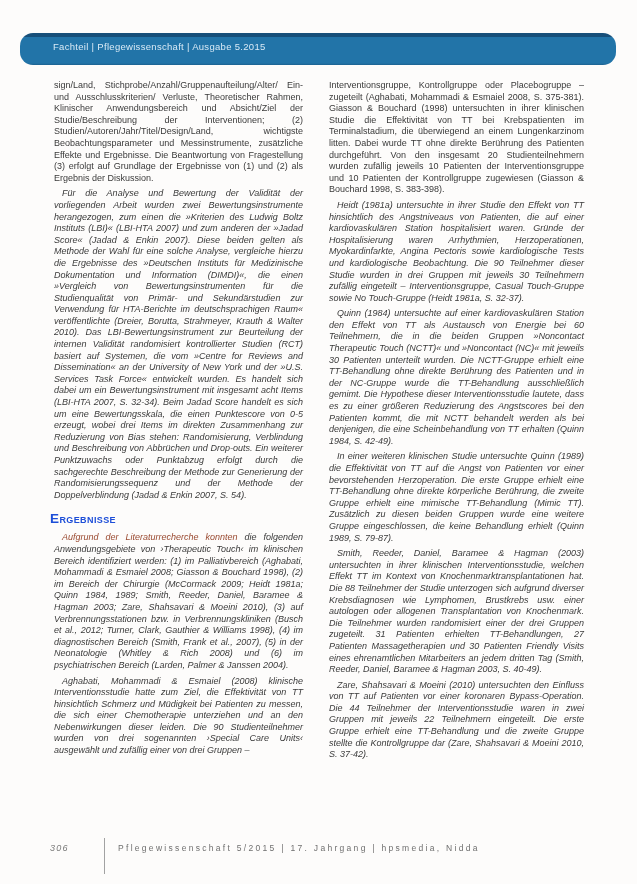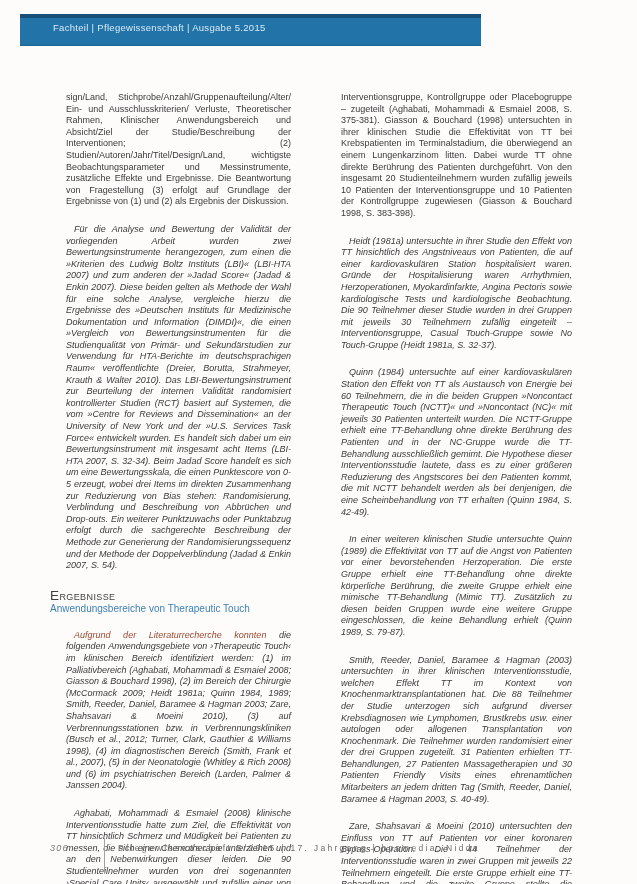--- a/index.html
+++ b/index.html
@@ -5,55 +5,56 @@
   * { box-sizing: border-box; }
   html, body { margin: 0; padding: 0; }
   body {
     width: 637px; height: 884px;
     background: #fdfcfb;
     font-family: "Liberation Sans", sans-serif;
     position: relative;
     overflow: hidden;
   }
   .topbar {
-    position: absolute; left: 20px; top: 14px;
-    width: 461px; height: 32px;
+    position: absolute; left: 20px; top: 33px;
+    width: 596px; height: 32px;
     background: linear-gradient(to bottom, #174f79 0%, #174f79 13%, #2274a8 13%, #2274a8 94%, #1c618f 100%);
+    border-radius: 13px;
   }
   .topbar-label {
     display: block;
     padding: 8px 0 0 33px;
     font-size: 9.5px;
     letter-spacing: 0.3px;
     color: #d9eaf6;
   }
   .columns {
     position: absolute; left: 50px; top: 76px;
     width: 538px;
     display: flex; gap: 18px;
   }
   .col-left  { width: 257px; }
   .col-right { width: 263px; }
   p.body-text {
-    margin: 16px;
+    margin: 4px;
     font-size: 9px;
     line-height: 11.6px;
     text-align: justify;
     color: #3a3a3a;
     hyphens: auto;
     -webkit-hyphens: auto;
   }
   .indent { text-indent: 8px; font-style: italic; }
   .results-heading {
-    margin: 10px 0 0 0;
+    margin: 10px 0 6px 0;
     font-variant: small-caps;
-    font-weight: 400;
+    font-weight: 700;
     font-size: 13.5px;
     letter-spacing: 0.4px;
-    color: #404040;
+    color: #1d4ed8;
   }
   .subheading {
     margin: 0 0 2px 0;
     font-weight: 400;
     font-size: 10px;
     color: #3e80b4;
   }
   .lead-in { color: #9a4a31; }
   .footer-pagenum {
     position: absolute; left: 50px; top: 843px;
@@ -74,21 +75,20 @@
 
 <header class="topbar">
   <span class="topbar-label">Fachteil | Pflegewissenschaft | Ausgabe 5.2015</span>
 </header>
 
 <main class="columns">
   <section class="col-left">
     <p class="body-text">sign/Land, Stichprobe/Anzahl/Gruppenaufteilung/Alter/ Ein- und Ausschlusskriterien/ Verluste, Theoretischer Rahmen, Klinischer Anwendungsbereich und Absicht/Ziel der Studie/Beschreibung der Interventionen; (2) Studien/Autoren/Jahr/Titel/Design/Land, wichtigste Beobachtungsparameter und Messinstrumente, zusätzliche Effekte und Ergebnisse. Die Beantwortung von Fragestellung (3) erfolgt auf Grundlage der Ergebnisse von (1) und (2) als Ergebnis der Diskussion.</p>
     <p class="body-text indent">Für die Analyse und Bewertung der Validität der vorliegenden Arbeit wurden zwei Bewertungsinstrumente herangezogen, zum einen die »Kriterien des Ludwig Boltz Instituts (LBI)« (LBI-HTA 2007) und zum anderen der »Jadad Score« (Jadad &amp; Enkin 2007). Diese beiden gelten als Methode der Wahl für eine solche Analyse, vergleiche hierzu die Ergebnisse des »Deutschen Instituts für Medizinische Dokumentation und Information (DIMDI)«, die einen »Vergleich von Bewertungsinstrumenten für die Studienqualität von Primär- und Sekundärstudien zur Verwendung für HTA-Berichte im deutschsprachigen Raum« veröffentlichte (Dreier, Borutta, Strahmeyer, Krauth &amp; Walter 2010). Das LBI-Bewertungsinstrument zur Beurteilung der internen Validität randomisiert kontrollierter Studien (RCT) basiert auf Systemen, die vom »Centre for Reviews and Dissemination« an der University of New York und der »U.S. Services Task Force« entwickelt wurden. Es handelt sich dabei um ein Bewertungsinstrument mit insgesamt acht Items (LBI-HTA 2007, S. 32-34). Beim Jadad Score handelt es sich um eine Bewertungsskala, die einen Punktescore von 0-5 erzeugt, wobei drei Items im direkten Zusammenhang zur Reduzierung von Bias stehen: Randomisierung, Verblindung und Beschreibung von Abbrüchen und Drop-outs. Ein weiterer Punktzuwachs oder Punktabzug erfolgt durch die sachgerechte Beschreibung der Methode zur Generierung der Randomisierungssequenz und der Methode der Doppelverblindung (Jadad &amp; Enkin 2007, S. 54).</p>
     <h2 class="results-heading">Ergebnisse</h2>
-    <h3 class="subheading">Anwendungsbereiche von Therapeutic Touch</h3>
     <p class="body-text indent"><span class="lead-in">Aufgrund der Literaturrecherche konnten</span><span> die folgenden Anwendungsgebiete von ›Therapeutic Touch‹ im klinischen Bereich identifiziert werden: (1) im Palliativbereich (Aghabati, Mohammadi &amp; Esmaiel 2008; Giasson &amp; Bouchard 1998), (2) im Bereich der Chirurgie (McCormack 2009; Heidt 1981a; Quinn 1984, 1989; Smith, Reeder, Daniel, Baramee &amp; Hagman 2003; Zare, Shahsavari &amp; Moeini 2010), (3) auf Verbrennungsstationen bzw. in Verbrennungskliniken (Busch et al., 2012; Turner, Clark, Gauthier &amp; Williams 1998), (4) im diagnostischen Bereich (Smith, Frank et al., 2007), (5) in der Neonatologie (Whitley &amp; Rich 2008) und (6) im psychiatrischen Bereich (Larden, Palmer &amp; Janssen 2004).</span></p>
     <p class="body-text indent">Aghabati, Mohammadi &amp; Esmaiel (2008) klinische Interventionsstudie hatte zum Ziel, die Effektivität von TT hinsichtlich Schmerz und Müdigkeit bei Patienten zu messen, die sich einer Chemotherapie unterziehen und an den Nebenwirkungen dieser leiden. Die 90 Studienteilnehmer wurden von drei sogenannten ›Special Care Units‹ ausgewählt und zufällig einer von drei Gruppen –</p>
   </section>
 
   <section class="col-right">
     <p class="body-text">Interventionsgruppe, Kontrollgruppe oder Placebogruppe – zugeteilt (Aghabati, Mohammadi &amp; Esmaiel 2008, S. 375-381). Giasson &amp; Bouchard (1998) untersuchten in ihrer klinischen Studie die Effektivität von TT bei Krebspatienten im Terminalstadium, die überwiegend an einem Lungenkarzinom litten. Dabei wurde TT ohne direkte Berührung des Patienten durchgeführt. Von den insgesamt 20 Studienteilnehmern wurden zufällig jeweils 10 Patienten der Interventionsgruppe und 10 Patienten der Kontrollgruppe zugewiesen (Giasson &amp; Bouchard 1998, S. 383-398).</p>
     <p class="body-text indent">Heidt (1981a) untersuchte in ihrer Studie den Effekt von TT hinsichtlich des Angstniveaus von Patienten, die auf einer kardiovaskulären Station hospitalisiert waren. Gründe der Hospitalisierung waren Arrhythmien, Herzoperationen, Myokardinfarkte, Angina Pectoris sowie kardiologische Tests und kardiologische Beobachtung. Die 90 Teilnehmer dieser Studie wurden in drei Gruppen mit jeweils 30 Teilnehmern zufällig eingeteilt – Interventionsgruppe, Casual Touch-Gruppe sowie No Touch-Gruppe (Heidt 1981a, S. 32-37).</p>
     <p class="body-text indent">Quinn (1984) untersuchte auf einer kardiovaskulären Station den Effekt von TT als Austausch von Energie bei 60 Teilnehmern, die in die beiden Gruppen »Noncontact Therapeutic Touch (NCTT)« und »Noncontact (NC)« mit jeweils 30 Patienten unterteilt wurden. Die NCTT-Gruppe erhielt eine TT-Behandlung ohne direkte Berührung des Patienten und in der NC-Gruppe wurde die TT-Behandlung ausschließlich gemimt. Die Hypothese dieser Interventionsstudie lautete, dass es zu einer größeren Reduzierung des Angstscores bei den Patienten kommt, die mit NCTT behandelt werden als bei denjenigen, die eine Scheinbehandlung von TT erhalten (Quinn 1984, S. 42-49).</p>
     <p class="body-text indent">In einer weiteren klinischen Studie untersuchte Quinn (1989) die Effektivität von TT auf die Angst von Patienten vor einer bevorstehenden Herzoperation. Die erste Gruppe erhielt eine TT-Behandlung ohne direkte körperliche Berührung, die zweite Gruppe erhielt eine mimische TT-Behandlung (Mimic TT). Zusätzlich zu diesen beiden Gruppen wurde eine weitere Gruppe eingeschlossen, die keine Behandlung erhielt (Quinn 1989, S. 79-87).</p>
     <p class="body-text indent">Smith, Reeder, Daniel, Baramee &amp; Hagman (2003) untersuchten in ihrer klinischen Interventionsstudie, welchen Effekt TT im Kontext von Knochenmarktransplantationen hat. Die 88 Teilnehmer der Studie unterzogen sich aufgrund diverser Krebsdiagnosen wie Lymphomen, Brustkrebs usw. einer autologen oder allogenen Transplantation von Knochenmark. Die Teilnehmer wurden randomisiert einer der drei Gruppen zugeteilt. 31 Patienten erhielten TT-Behandlungen, 27 Patienten Massagetherapien und 30 Patienten Friendly Visits eines ehrenamtlichen Mitarbeiters an jedem dritten Tag (Smith, Reeder, Daniel, Baramee &amp; Hagman 2003, S. 40-49).</p>

